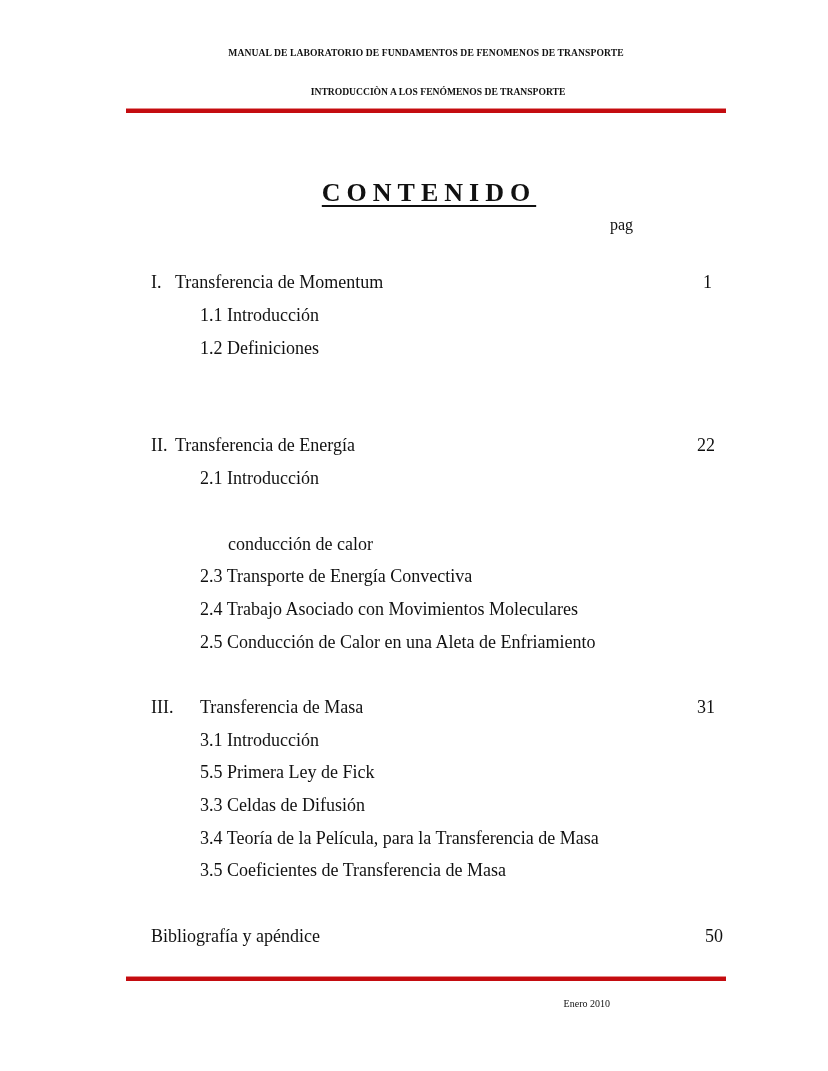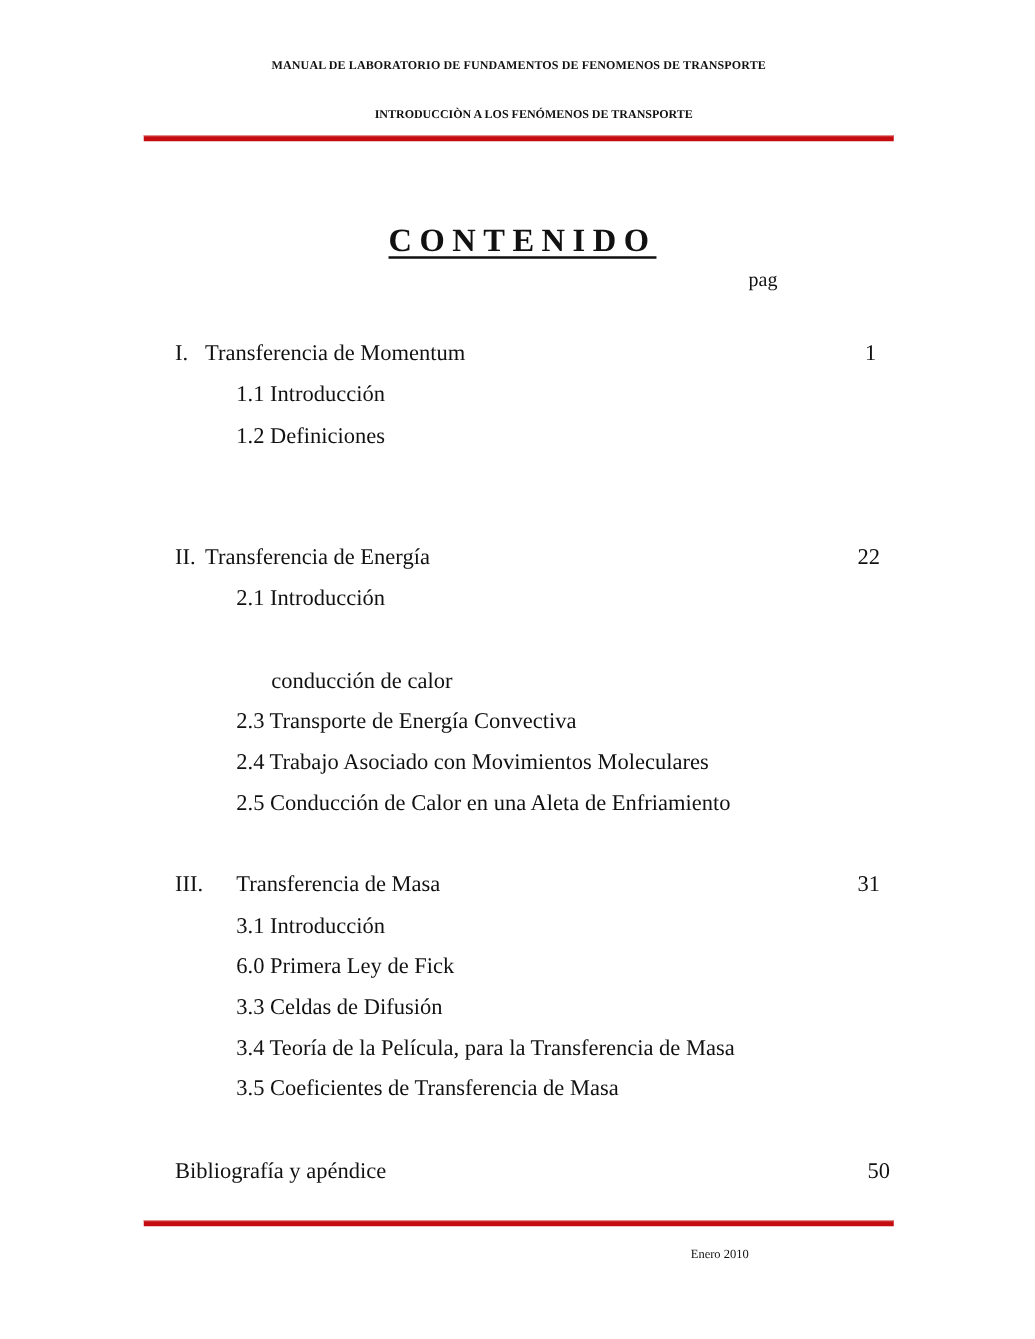--- a/index.html
+++ b/index.html
@@ -10,21 +10,21 @@
     body {
       width: 828px;
       height: 1071px;
       position: relative;
       overflow: hidden;
       font-family: "Liberation Serif", "DejaVu Serif", serif;
       color: #111111;
     }
     .page {
       position: absolute;
-      left: 1px; top: 0;
+      left: 12px; top: 0;
       width: 736px;
       height: 1071px;
     }
     .header-line1 {
       position: absolute;
       left: 0; width: 828px;
       top: 47px;
       text-align: center;
       font-weight: bold;
       font-size: 9.6px;
@@ -137,21 +137,21 @@
   <div class="sub-row" style="top:566px;">2.3 Transporte de Energía Convectiva</div>
   <div class="sub-row" style="top:599px;">2.4 Trabajo Asociado con Movimientos Moleculares</div>
   <div class="sub-row" style="top:632px;">2.5 Conducción de Calor en una Aleta de Enfriamiento</div>
 
   <div class="toc-row" style="top:697px;">
     <span class="num">III.</span>
     <span class="label" style="left:188px;">Transferencia de Masa</span>
     <span class="page-no">31</span>
   </div>
   <div class="sub-row" style="top:730px;">3.1 Introducción</div>
-  <div class="sub-row" style="top:762px;">6.0 Primera Ley de Fick</div>
+  <div class="sub-row" style="top:762px;">5.5 Primera Ley de Fick</div>
   <div class="sub-row" style="top:795px;">3.3 Celdas de Difusión</div>
   <div class="sub-row" style="top:828px;">3.4 Teoría de la Película, para la Transferencia de Masa</div>
   <div class="sub-row" style="top:860px;">3.5 Coeficientes de Transferencia de Masa</div>
 
   <div class="toc-row" style="top:926px;">
     <span class="label" style="left:139px;">Bibliografía y apéndice</span>
     <span class="page-no" style="right:117px;">50</span>
   </div>
 
   <div class="rule bottom"></div>

